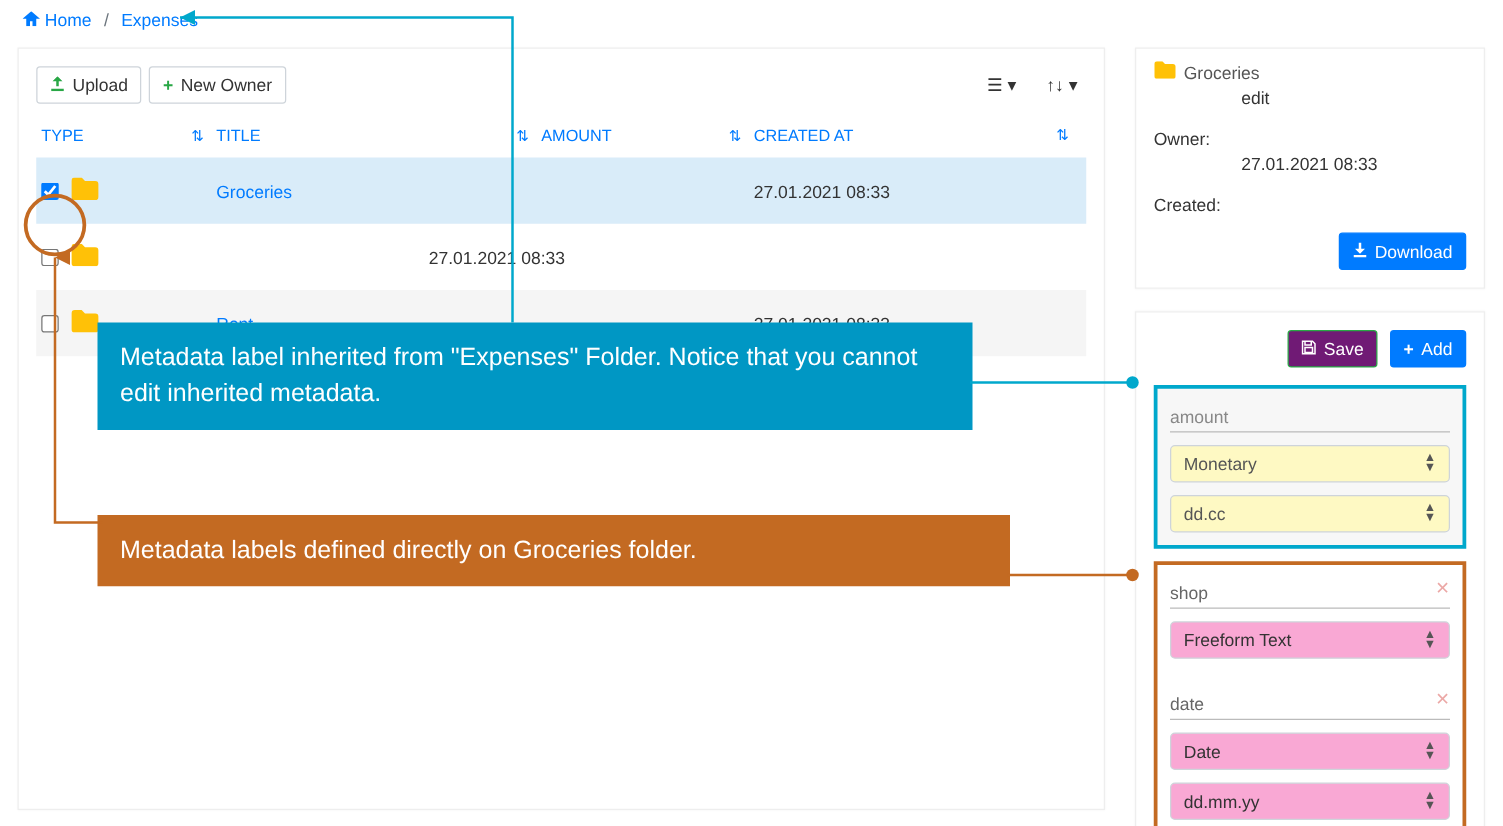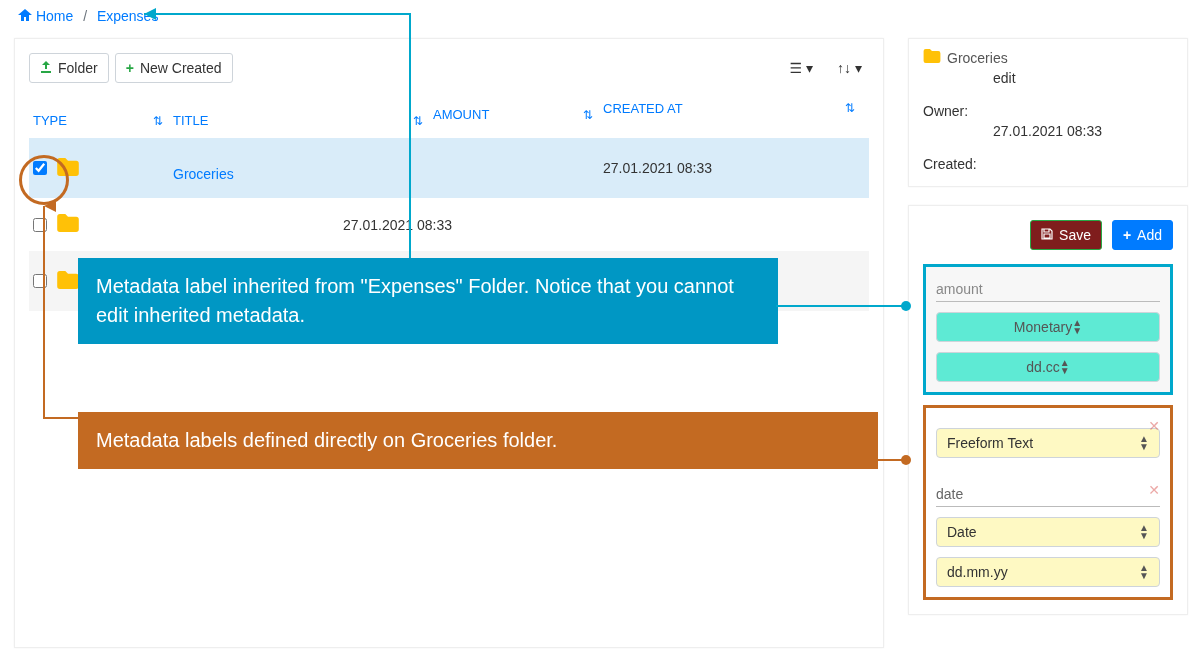--- a/index.html
+++ b/index.html
@@ -8,27 +8,27 @@
 .breadcrumb { padding: 8px 18px; font-size: 14px; }
 .breadcrumb a { color: #007bff; text-decoration: none; }
 .breadcrumb .sep { color: #6c757d; padding: 0 6px; }
 .home-icon { display:inline-block; }
 
 .main-panel { position:absolute; left:14px; top:38px; width:870px; height:610px; border:1px solid #eee; padding:14px; background:#fff; box-shadow: 0 0 2px rgba(0,0,0,0.05); }
 .toolbar { display:flex; align-items:center; }
 .btn { border:1px solid #ced4da; background:#fff; padding:6px 10px; font-size:14px; border-radius:3px; cursor:pointer; display:inline-flex; align-items:center; gap:6px; color:#333; }
 .btn + .btn { margin-left:6px; }
 .btn-primary { background:#007bff; border-color:#007bff; color:#fff; }
-.btn-success { background:#7f1d1d; border-color:#28a745; color:#fff; }
+.btn-success { background:#701a75; border-color:#28a745; color:#fff; }
 .toolbar-right { margin-left:auto; display:flex; gap:10px; }
 .tool-icon { cursor:pointer; border:1px solid transparent; padding:4px 6px; font-size:14px; }
 
 .table-head { display:flex; margin-top:18px; padding:0 4px 10px 4px; color:#007bff; font-size:13px; }
 .col-type { width:140px; display:flex; align-items:flex-end; gap:6px;}
-.col-title { width:260px; display:flex; align-items:center;margin-top:12px;}
+.col-title { width:260px; display:flex; align-items:center;}
 .col-amount { width:170px; display:flex; align-items:center;}
 .col-created { flex:1; display:flex; align-items:flex-start;}
 .sort-double { color:#007bff; font-size:12px; margin-left:auto; padding-right:10px;}
 
 .row { display:flex; align-items:center; padding:16px 4px; font-size:14px; }
 .row.selected { background:#d9ecf9; }
 .row.alt { background:#f5f5f5; }
 .check { width:14px; height:14px; accent-color:#007bff; }
 .folder-icon-svg { width:22px; height:18px; }
 .row .col-type { display:flex; align-items:center; gap:10px; }
@@ -42,22 +42,22 @@
 .info-row .lbl { width:70px; color:#333;margin-top:33px;}
 .download-wrap { text-align:right; margin-top:14px;}
 .meta-box { border:1px solid #eee; padding:14px; background:#fff; margin-top:18px; box-shadow: 0 0 2px rgba(0,0,0,0.05);}
 .meta-box h3 { font-weight:400; font-size:16px; margin-bottom:14px; color:#333;}
 .meta-actions { text-align:right; }
 
 .meta-group { padding:10px; margin-top:14px; position:relative;}
 .meta-group.inherited { border:3px solid #00a8cc; background:#f7f7f7; }
 .meta-label { border:none; border-bottom:1px solid #bbb; background:transparent; width:100%; font-size:14px; padding:4px 0; color:#666; }
 .inherited .meta-label { color:#888; }
-.select-box { margin-top:10px; border:1px solid #ced4da; border-radius:4px; padding:6px 10px; font-size:14px; display:flex; justify-content:space-between; align-items:center; cursor:pointer; background:#fef9c3;}
-.inherited .select-box { background:#5eead4; color:#555;justify-content:center; }
+.select-box { margin-top:10px; border:1px solid #ced4da; border-radius:4px; padding:6px 10px; font-size:14px; display:flex; justify-content:space-between; align-items:center; cursor:pointer; background:#f9a8d4;}
+.inherited .select-box { background:#fef9c3; color:#555; }
 .updown { font-size:10px; color:#555; line-height:8px;}
 .close-x { position:absolute; right:10px; top:10px; color:#d9534f; opacity:0.5; font-size:14px; cursor:pointer;}
 .owned-group-wrap { border:3px solid #c36a22; margin-top:10px; padding:0;}
 .owned-group-wrap .meta-group { border:none; margin-top:0; }
 .owned-group-wrap .meta-group + .meta-group { margin-top:4px; }
 
 .annotation { position:absolute; color:#fff; font-size:20px; padding:14px 18px; line-height:1.45; }
 .anno-blue { background:#0097c4; }
 .anno-orange { background:#c36a22; }
 
@@ -81,25 +81,25 @@
   <a href="#">Expenses</a>
 </div>
 
 <div class="main-panel">
   <div class="toolbar">
     <button class="btn">
       <span><svg width="12" height="12" viewBox="0 0 12 12">
             <path d="M6 0 L10 4 H7 V8 H5 V4 H2 Z" fill="#28a745"></path>
             <rect x="1" y="10" width="10" height="2" fill="#28a745"></rect>
           </svg></span>
-      <span>Folder</span>
+      <span>Upload</span>
     </button>
     <button class="btn">
       <span style="color:#28a745;font-weight:bold;">+</span>
-      <span>New Created</span>
+      <span>New Owner</span>
     </button>
     <div class="toolbar-right">
       <span class="tool-icon">☰ ▾</span>
       <span class="tool-icon">↑↓ ▾</span>
     </div>
   </div>
 
   <div class="table-head">
     <div class="col-type">
       <span>TYPE</span>
@@ -168,20 +168,29 @@
       <span>Groceries</span>
     </div>
     <div class="info-row">
         <span class="lbl">Owner:</span>
         <span>edit</span>
       </div>
     <div class="info-row">
         <span class="lbl">Created:</span>
         <span>27.01.2021 08:33</span>
       </div>
+    <div class="download-wrap">
+      <button class="btn btn-primary">
+        <span><svg width="12" height="12" viewBox="0 0 12 12">
+              <path d="M5 0 H7 V5 H10 L6 9 L2 5 H5 Z" fill="#fff"></path>
+              <rect x="1" y="10" width="10" height="2" fill="#fff"></rect>
+            </svg></span>
+        <span>Download</span>
+      </button>
+    </div>
   </div>
 
   <div class="meta-box">
     <div class="meta-actions">
       <button class="btn btn-success">
         <span><svg width="12" height="12" viewBox="0 0 12 12">
               <path d="M1 1 H9 L11 3 V11 H1 Z M3 1 V4 H8 V1 M3 6 H9 V10 H3 Z" fill="none" stroke="#fff" stroke-width="1.2"></path>
             </svg></span>
         <span>Save</span>
       </button>
@@ -199,20 +208,21 @@
       </div>
       <div class="select-box">
         <span>dd.cc</span>
           <span class="updown">▲<br>▼</span>
       </div>
     </div>
 
     <div class="owned-group-wrap">
       <div class="meta-group">
         <span class="close-x">✕</span>
+        <input class="meta-label" value="shop" style="">
         <div class="select-box">
           <span>Freeform Text</span>
             <span class="updown">▲<br>▼</span>
         </div>
       </div>
       <div class="meta-group">
         <span class="close-x">✕</span>
         <input class="meta-label" value="date" style="">
         <div class="select-box">
           <span>Date</span>
@@ -221,21 +231,21 @@
         <div class="select-box">
           <span>dd.mm.yy</span>
             <span class="updown">▲<br>▼</span>
         </div>
       </div>
     </div>
   </div>
 </div>
 
 <div class="annotation anno-blue" style="left:78px; top:258px; width:700px;">Metadata label inherited from "Expenses" Folder. Notice that you cannot edit inherited metadata.</div>
-<div class="annotation anno-orange" style="left:78px; top:412px; width:800px;">Metadata labels defined directly on Groceries folder.</div>
+<div class="annotation anno-orange" style="left:78px; top:412px; width:730px;">Metadata labels defined directly on Groceries folder.</div>
 
 <div class="sel-circle"></div>
 
 <svg class="conn" style="left:140px; top:6px; width:280px; height:260px;">
   <defs>
       <marker id="ah1" markerWidth="8" markerHeight="8" refX="6" refY="3" orient="auto">
         <path d="M0 0 L6 3 L0 6 Z" fill="#00a8cc"></path>
       </marker>
     </defs>
   <path d="M270 252 L270 8 L4 8" stroke="#00a8cc" stroke-width="2" fill="none" marker-end="url(#ah1)"></path>

